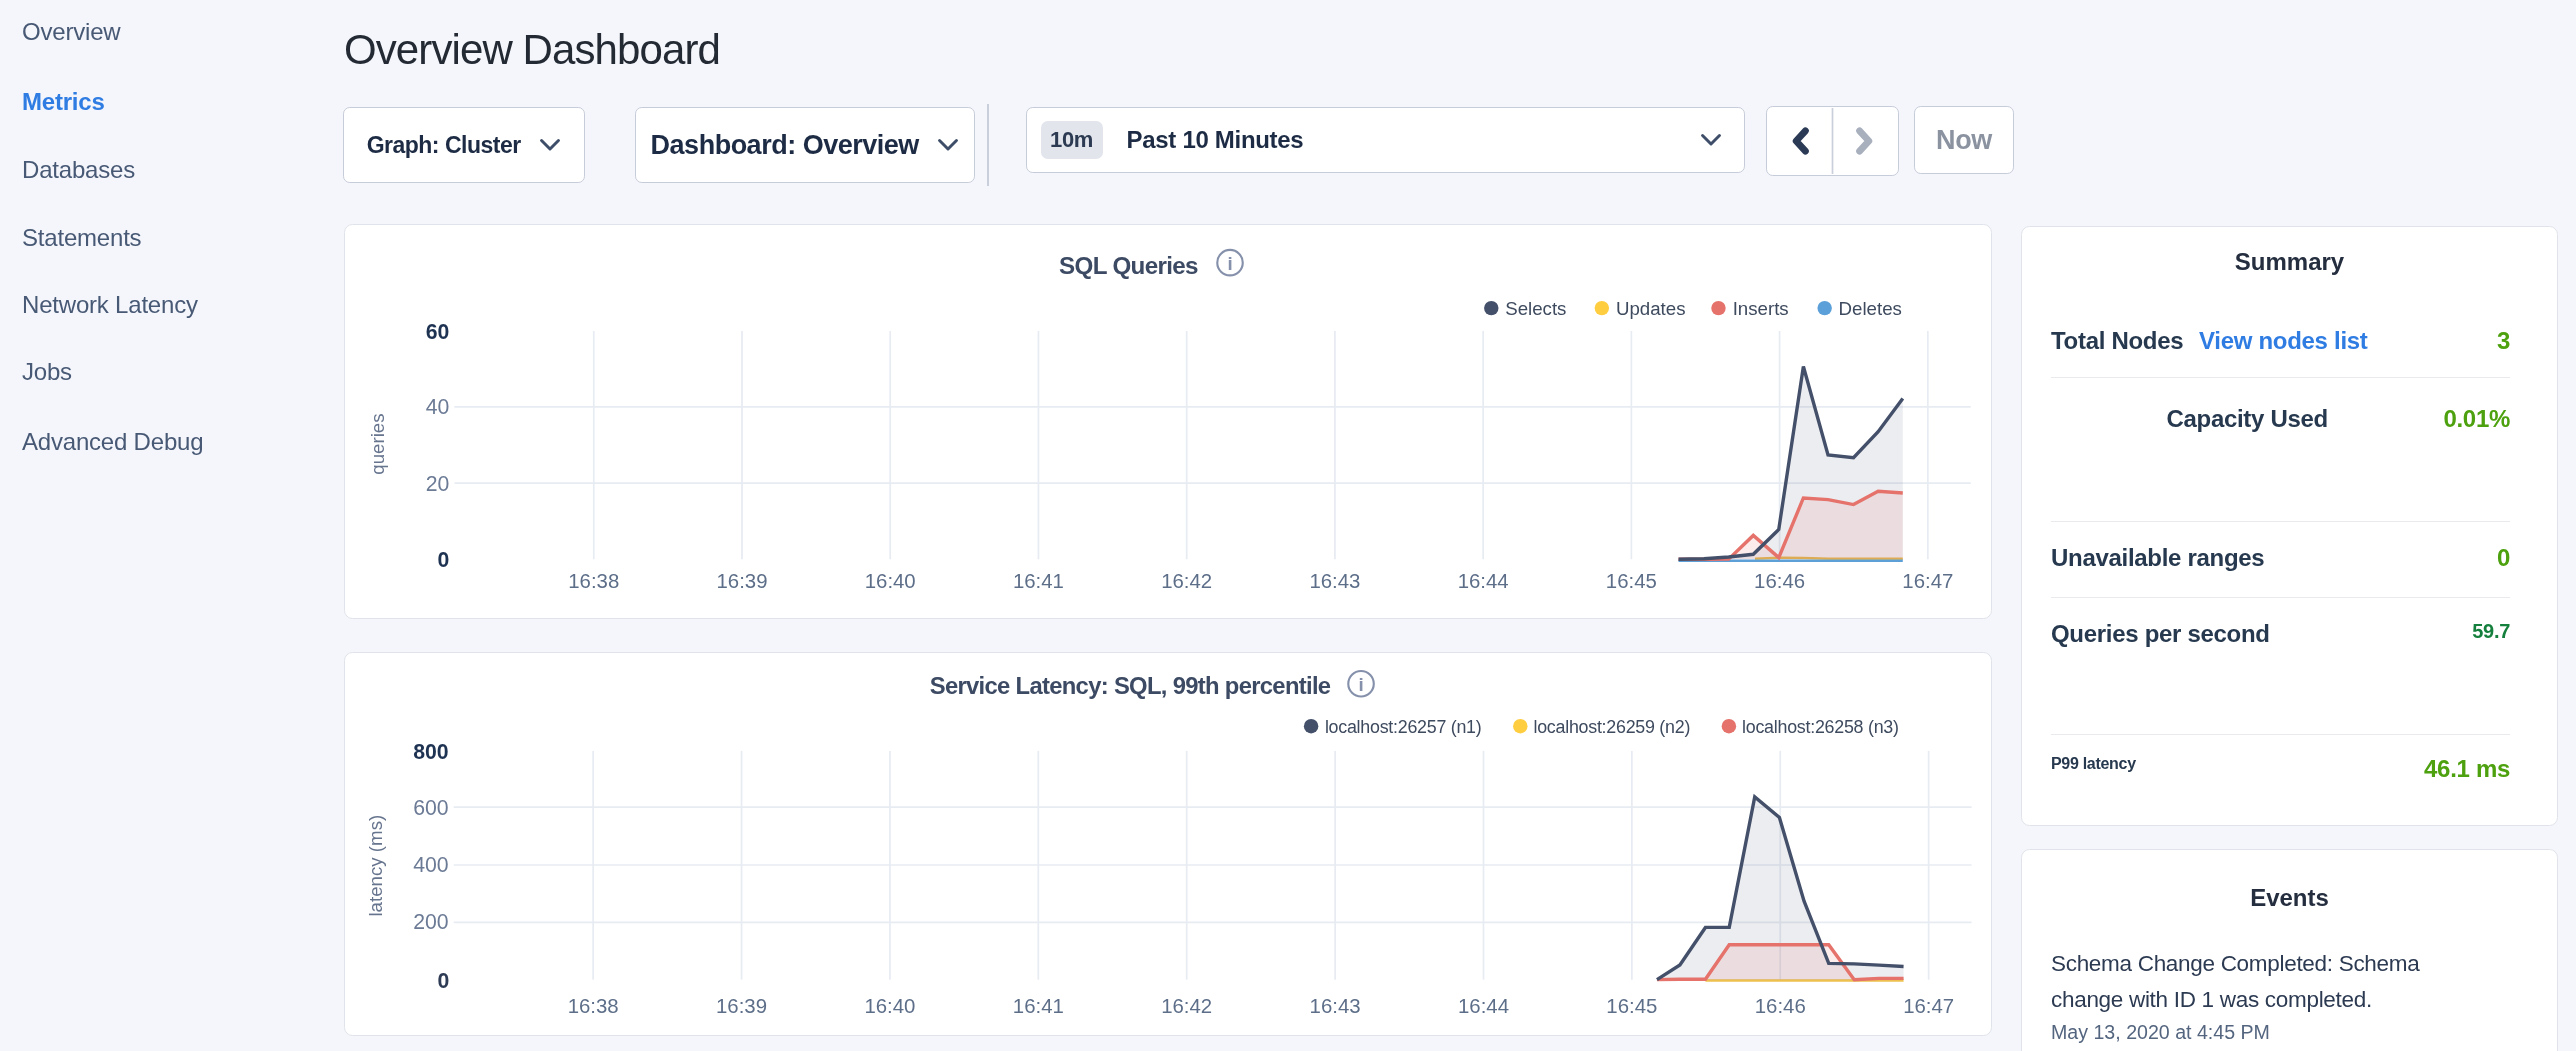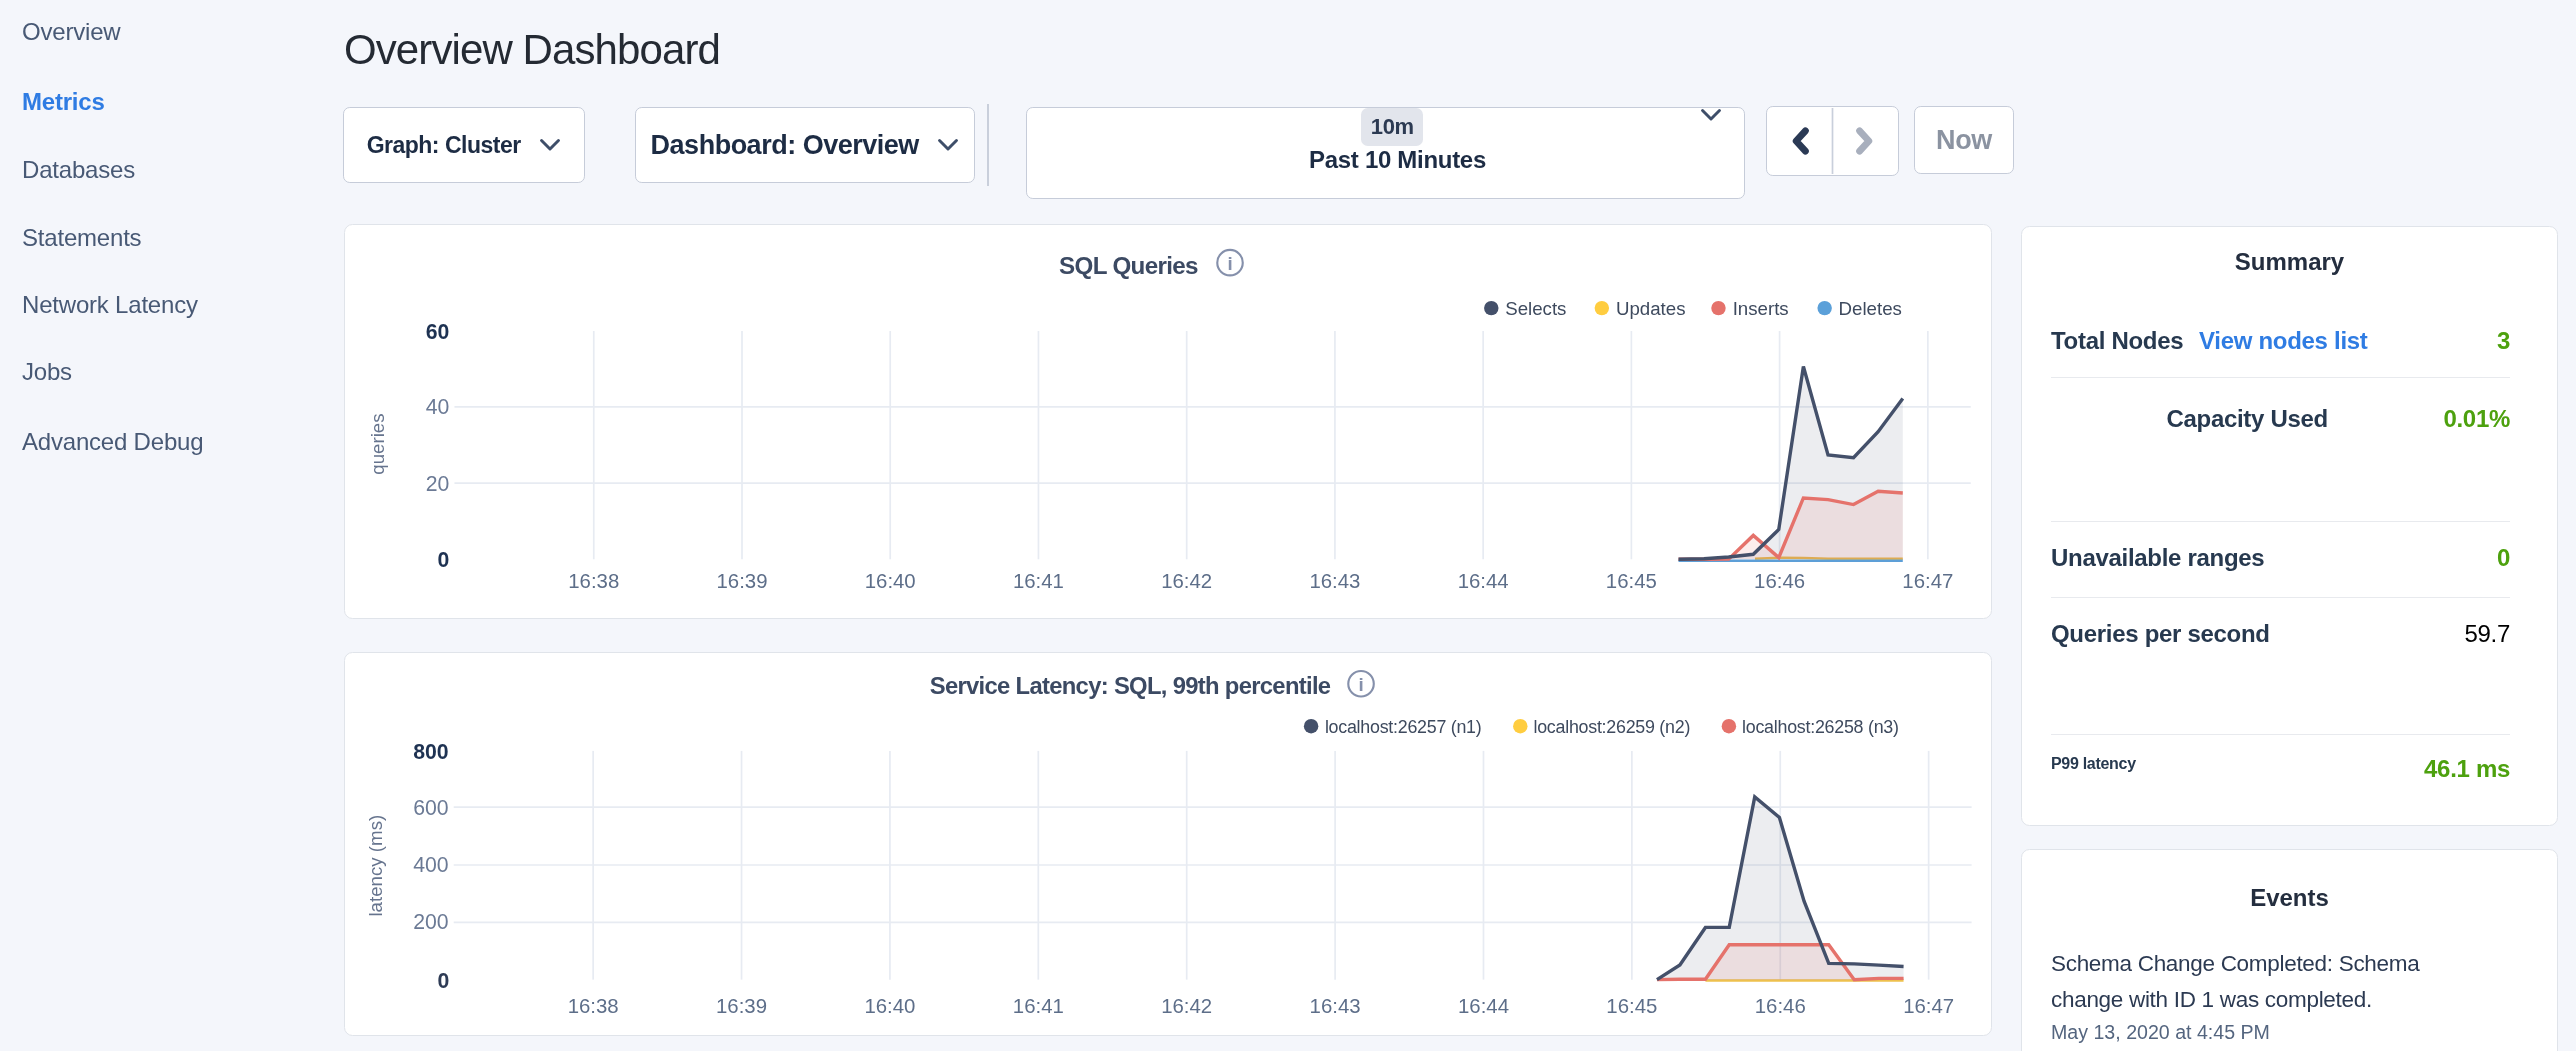--- a/index.html
+++ b/index.html
@@ -29,21 +29,21 @@
   <svg width="22" height="13.6" viewBox="0 0 26 16" style="margin-left:18.7px;">
       <polyline points="3,3 13,13 23,3" fill="none" stroke="#3e4e69" stroke-width="3.5" stroke-linecap="round" stroke-linejoin="round"></polyline>
     </svg>
 </div>
 <div class="btn" style="left:627px; top:107px; width:340px; height:76px; font-size:27px; letter-spacing:-0.5px;margin-left:8px;">Dashboard: Overview
   <svg width="22" height="13.6" viewBox="0 0 26 16" style="margin-left:18.7px;">
       <polyline points="3,3 13,13 23,3" fill="none" stroke="#3e4e69" stroke-width="3.5" stroke-linecap="round" stroke-linejoin="round"></polyline>
     </svg>
 </div>
 <div class="vdiv" style="left:987px; top:104px; height:82px;"></div>
-<div class="btn" style="left:1026px; top:107px; width:719px; height:92px; justify-content:flex-start;flex-direction:column;">
+<div class="btn" style="left:1026px; top:107px; width:719px; height:66px; justify-content:flex-start;">
   <span style="background:#e2e5ec; border-radius:6.8px; padding:6px 9.4px; margin-left:13.6px; font-size:22px; color:#2c3a52;">10m</span>
   <span style="margin-left:24px;">Past 10 Minutes</span>
   <svg width="22" height="13.6" viewBox="0 0 26 16" style="position:absolute; right:22px;">
       <polyline points="3,3 13,13 23,3" fill="none" stroke="#3e4e69" stroke-width="3.5" stroke-linecap="round" stroke-linejoin="round"></polyline>
     </svg>
 </div>
 <div class="btn" style="left:1766px; top:106px; width:133px; height:70px;">
   <svg width="129" height="66" viewBox="0 0 152 78">
     <line x1="76" y1="0" x2="76" y2="78" stroke="#c9cfdb" stroke-width="2"></line>
     <polyline points="44,27 33,39 44,51" fill="none" stroke="#2b3a55" stroke-width="8" stroke-linecap="round" stroke-linejoin="round"></polyline>
@@ -187,21 +187,21 @@
     <span style="font-size:24px; letter-spacing:-0.3px; font-weight:bold; color:#4da10e; float:right;">0.01%</span>
   </div>
   <div style="position:absolute; top:295px; left:30px; right:48px; border-top:1.7px solid #e8eaee;"></div>
   <div style="position:absolute; top:318px; left:30px; right:48px;">
     <span style="font-size:24px; letter-spacing:-0.3px; font-weight:bold; color:#27394f;">Unavailable ranges</span>
     <span style="font-size:24px; letter-spacing:-0.3px; font-weight:bold; color:#4da10e; float:right;">0</span>
   </div>
   <div style="position:absolute; top:371px; left:30px; right:48px; border-top:1.7px solid #e8eaee;"></div>
   <div style="position:absolute; top:394px; left:30px; right:48px;">
     <span style="font-size:24px; letter-spacing:-0.3px; font-weight:bold; color:#27394f;">Queries per second</span>
-    <span style="font-size:24px; letter-spacing:-0.3px; font-weight:normal; color:#000000; float:right;">59.7</span>
+    <span style="font-size:20px; letter-spacing:-0.3px; font-weight:bold; color:#15803d; float:right;">59.7</span>
   </div>
   <div style="position:absolute; top:508px; left:30px; right:48px; border-top:1.7px solid #e8eaee;"></div>
   <div style="position:absolute; top:529px; left:30px; right:48px;">
     <span style="font-size:16px; letter-spacing:-0.3px; font-weight:bold; color:#27394f;">P99 latency</span>
     <span style="font-size:24px; letter-spacing:-0.3px; font-weight:bold; color:#4da10e; float:right;">46.1 ms</span>
   </div>
 </div>
 
 <div class="card" style="left:2021px; top:849px; width:537px; height:255px;"></div>
 <div style="position:absolute; left:2021px; top:849px; width:537px;">

